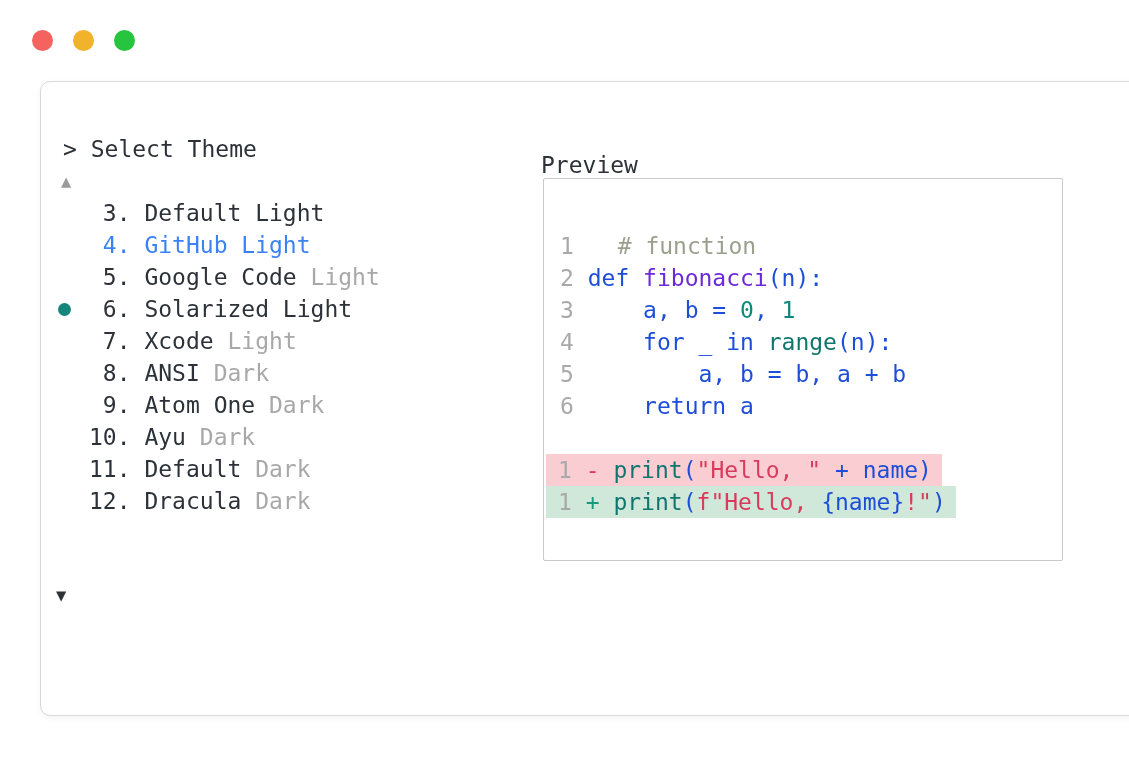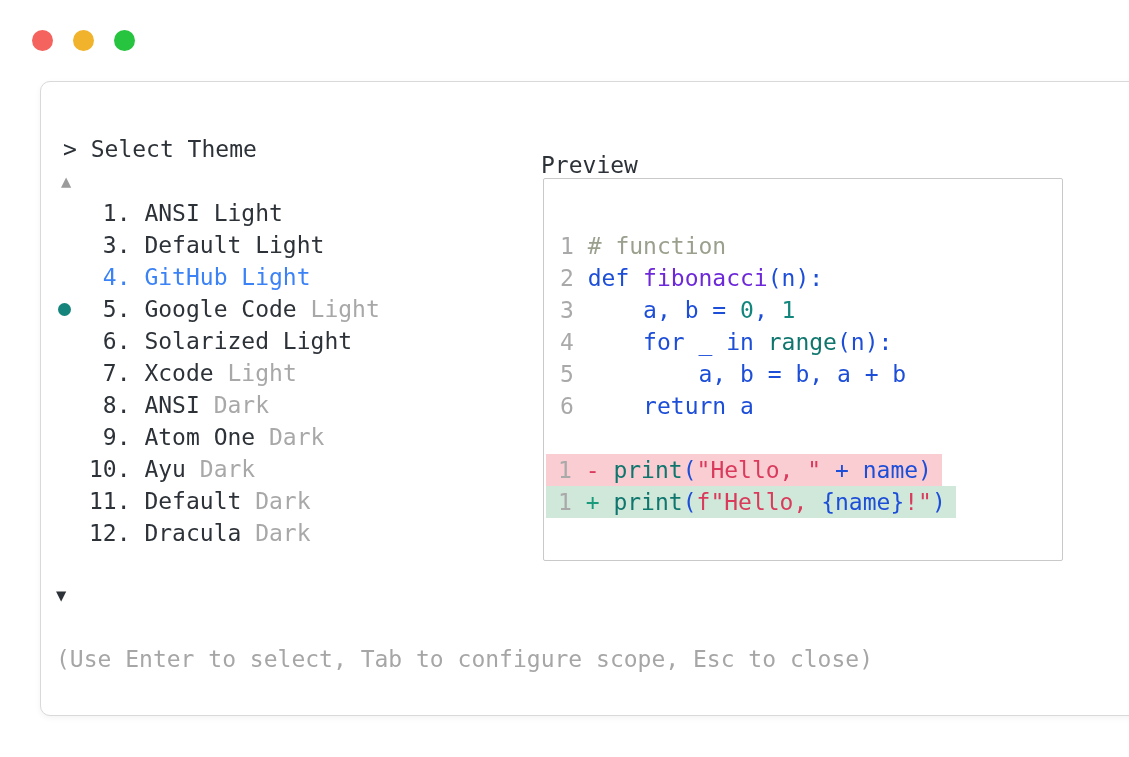--- a/index.html
+++ b/index.html
@@ -38,21 +38,21 @@
                  border: 1px solid #c9c9c9; border-radius: 2px; background: #ffffff; overflow: hidden; }
   .code { padding-top: 51px; }
   .cline { height: 32px; line-height: 32px; font-size: 23px; white-space: pre; padding-left: 16px; }
   .cline.diffline { padding-left: 2px; }
   .diffbg { display: inline-block; padding: 0 10px 0 12px; }
   .diff-removed { background: #f9cdd2; }
   .diff-added   { background: #cfe8da; }
 
   .ln          { color: #a9a9a9; }
   .tok-text    { color: #1d4ed8; }
-  .tok-comment { color: #9aa08d; }
+  .tok-comment { color: #9aa08d; margin-left: 30px; }
   .tok-func    { color: #6d28d9; }
   .tok-num     { color: #11867c; }
   .tok-builtin { color: #0f766e; }
   .tok-str     { color: #da3a5b; }
   .tok-add     { color: #189a7b; }
 </style>
 </head>
 <body>
 
 <div class="traffic">
@@ -61,38 +61,36 @@
   <button class="tl-btn tl-zoom"></button>
 </div>
 
 <div class="window">
 
   <div class="picker-title">&gt; Select Theme</div>
 
   <button class="scroll-up">▲</button>
 
   <div class="theme-list" id="theme-list">
-      <div class="theme-row"><span class="num"> 1. </span><span>ANSI Light</span></div>
       <div class="theme-row"><span class="num"> 3. </span><span>Default Light</span></div>
       <div class="theme-row selected"><span class="num"> 4. </span><span>GitHub Light</span></div>
       <div class="theme-row"><span class="num"> 5. </span><span>Google Code</span><span class="muted"> Light</span></div>
       <div class="theme-row"><span class="num"> 6. </span><span>Solarized Light</span></div>
       <div class="theme-row"><span class="num"> 7. </span><span>Xcode</span><span class="muted"> Light</span></div>
       <div class="theme-row"><span class="num"> 8. </span><span>ANSI</span><span class="muted"> Dark</span></div>
       <div class="theme-row"><span class="num"> 9. </span><span>Atom One</span><span class="muted"> Dark</span></div>
       <div class="theme-row"><span class="num">10. </span><span>Ayu</span><span class="muted"> Dark</span></div>
       <div class="theme-row"><span class="num">11. </span><span>Default</span><span class="muted"> Dark</span></div>
       <div class="theme-row"><span class="num">12. </span><span>Dracula</span><span class="muted"> Dark</span></div>
     </div>
 
   <div class="sel-bullet"></div>
 
   <button class="scroll-down">▼</button>
 
-  <div class="hint">(Use Enter to select, Tab to configure scope, Esc to close)</div>
 
   <div class="preview-title">Preview</div>
 
   <div class="preview-box">
     <div class="code" id="code-lines">
         <div class="cline"><span class="ln">1 </span><span class="tok-comment"># function</span></div>
         <div class="cline"><span class="ln">2 </span><span class="tok-text">def </span><span class="tok-func">fibonacci</span><span class="tok-text">(n):</span></div>
         <div class="cline"><span class="ln">3 </span><span class="tok-text">    a, b = </span><span class="tok-num">0</span><span class="tok-text">, </span><span class="tok-num">1</span></div>
         <div class="cline"><span class="ln">4 </span><span class="tok-text">    for _ in </span><span class="tok-builtin">range</span><span class="tok-text">(n):</span></div>
         <div class="cline"><span class="ln">5 </span><span class="tok-text">        a, b = b, a + b</span></div>

